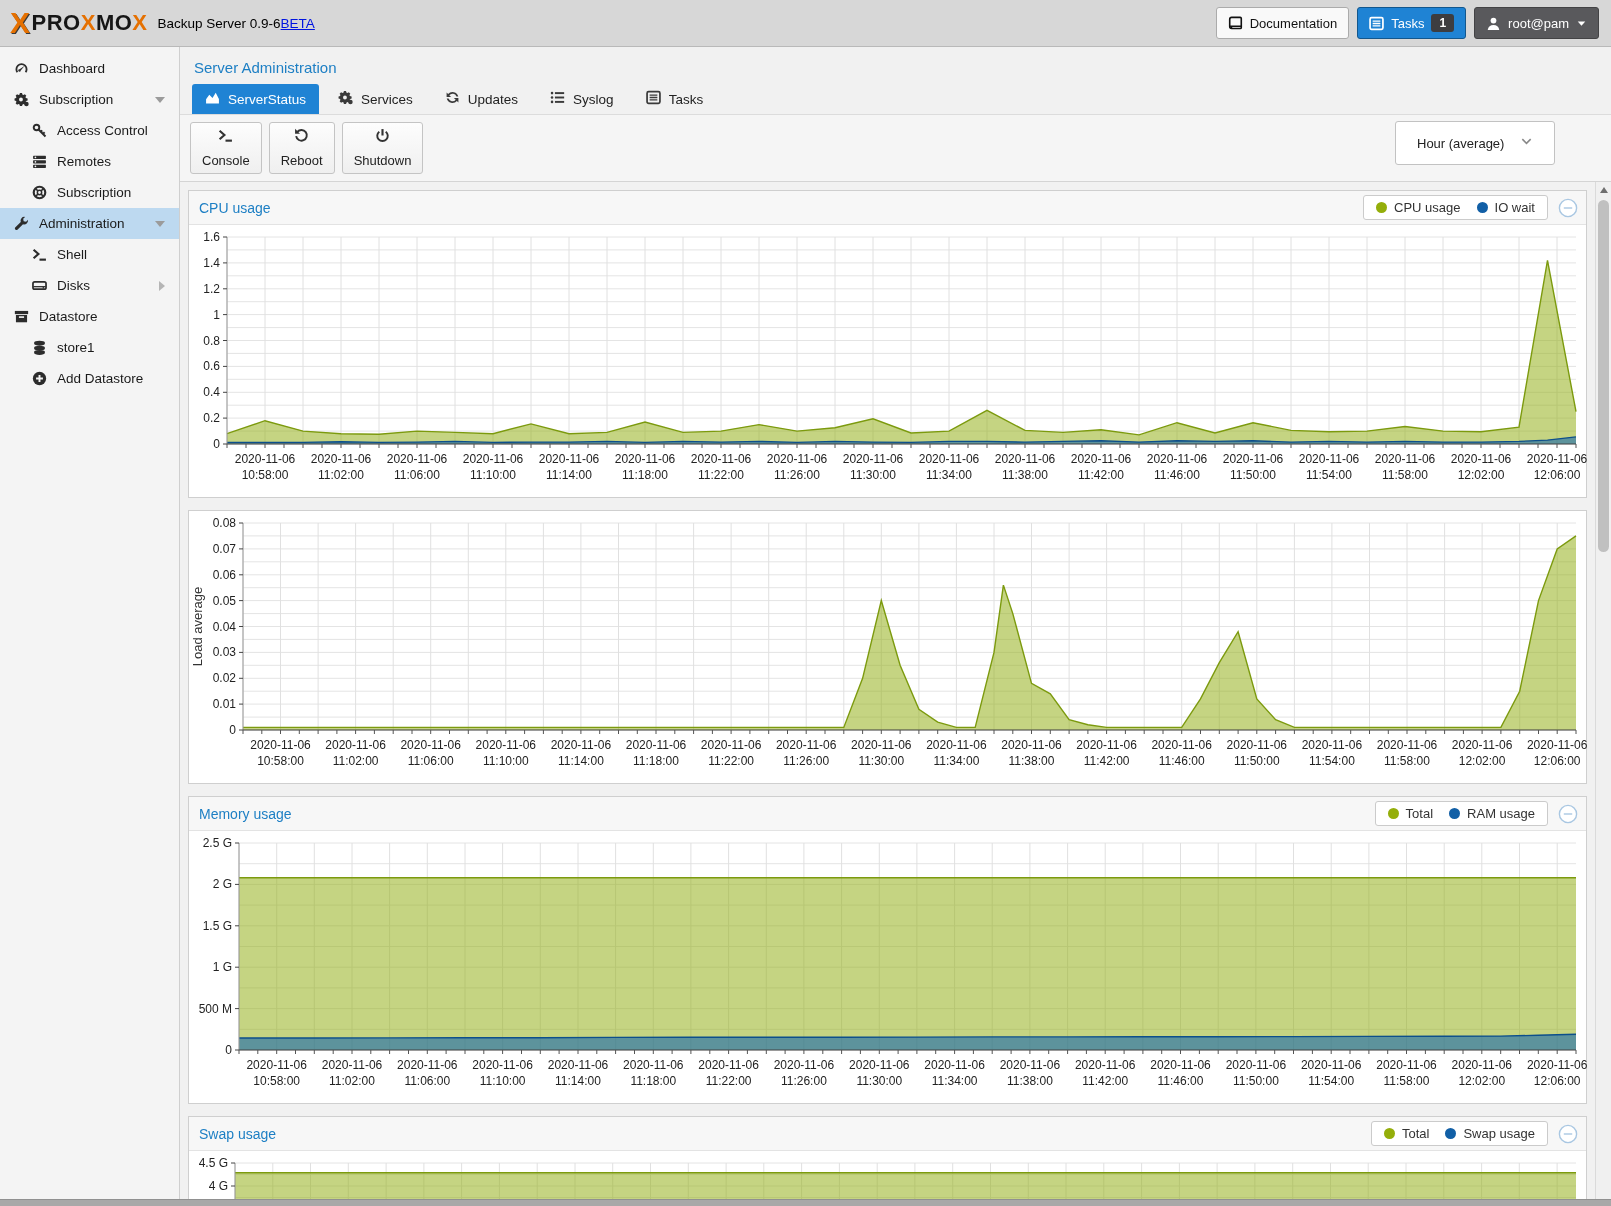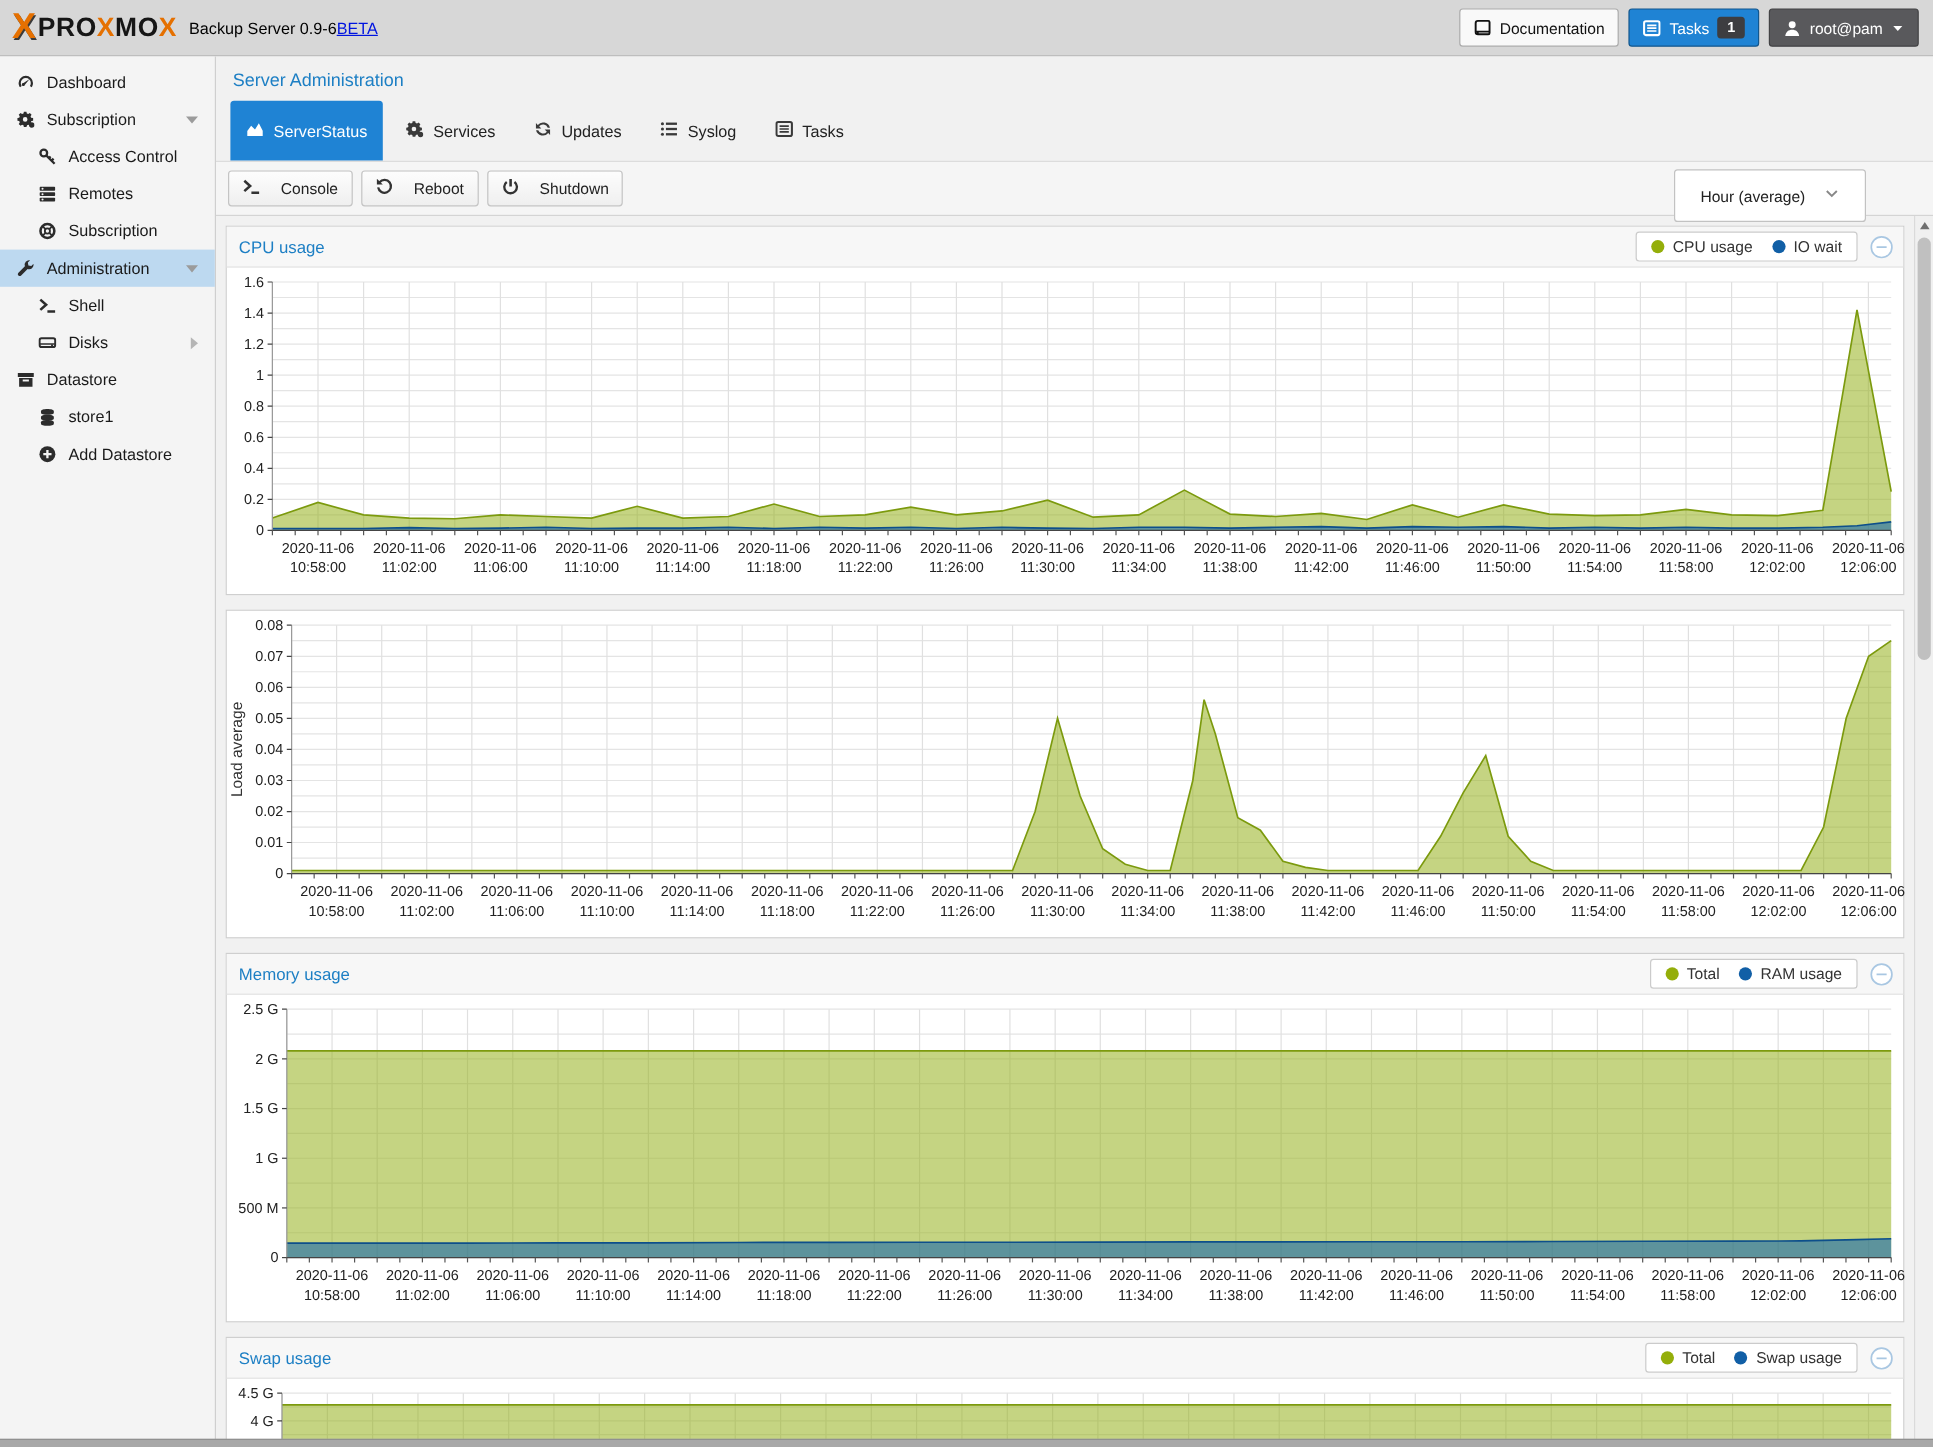--- a/index.html
+++ b/index.html
@@ -29,26 +29,26 @@
   .side-item.lvl1 { padding-left:31px; }
   .side-item.selected { background:#bdd9f0; }
   .side-item .ic { width:17px; display:inline-flex; justify-content:center; color:#2c2c2c; flex:0 0 auto; }
   .side-item .arr { position:absolute; right:14px; width:0; height:0; }
   .arr.down { border-left:5px solid transparent; border-right:5px solid transparent; border-top:6px solid #9b9b9b; }
   .arr.right { border-top:5px solid transparent; border-bottom:5px solid transparent; border-left:6px solid #b5b5b5; }
 
   .main { flex:1; display:flex; flex-direction:column; min-width:0; background:#f1f1f1; }
   .page-title { padding:12px 0 6px 14px; font-size:15px; color:#1d7fc4; }
   .tabs { display:flex; align-items:flex-end; padding:2px 0 0 12px; gap:6px; }
-  .tab { display:inline-flex; align-items:center; gap:8px; padding:16px 13px; border-radius:3px 3px 0 0; font-size:13.5px; color:#222; cursor:pointer; }
+  .tab { display:inline-flex; align-items:center; gap:8px; padding:6px 13px; border-radius:3px 3px 0 0; font-size:13.5px; color:#222; cursor:pointer; }
   .tab .ic { color:#3a3a3a; }
   .tab.active { background:#1f83d4; color:#fff; }
   .tab.active .ic { color:#fff; }
   .toolbar { background:#f5f5f5; border-top:1px solid #dcdcdc; border-bottom:1px solid #d4d4d4; padding:7px 10px; display:flex; align-items:center; position:relative; }
-  .tbtn { display:inline-flex; align-items:center; gap:17px; padding:5px 11px; margin-right:7px; background:linear-gradient(#fdfdfd,#efefef); border:1px solid #c4c4c4; border-radius:3px; font-size:13px; font-family:inherit; color:#222; cursor:pointer; }
+  .tbtn { display:inline-flex; align-items:center; gap:7px; padding:5px 11px; margin-right:7px; background:linear-gradient(#fdfdfd,#efefef); border:1px solid #c4c4c4; border-radius:3px; font-size:13px; font-family:inherit; color:#222; cursor:pointer;flex-direction:column; }
   .tbtn .ic { color:#333; }
   .range-select { position:absolute; right:56px; top:6px; width:160px; height:44px; background:#fff; border:1px solid #c2c2c2; border-radius:3px; display:flex; align-items:center; padding:0 21px; color:#222; cursor:pointer; }
   .range-select span:first-child { flex:1; }
   .range-select .ic { color:#888; }
 
   
   .panels-wrap { flex:1; position:relative; min-height:0; overflow:hidden; }
   .panels { position:absolute; left:0; top:0; right:16px; bottom:0; overflow:hidden; padding:8px 8px 0 8px; }
   .panel { background:#fff; border:1px solid #cfcfcf; margin-bottom:12px; }
   .panel-hd { height:34px; background:#f7f7f7; border-bottom:1px solid #e3e3e3; display:flex; align-items:center; padding:0 8px 0 10px; }

